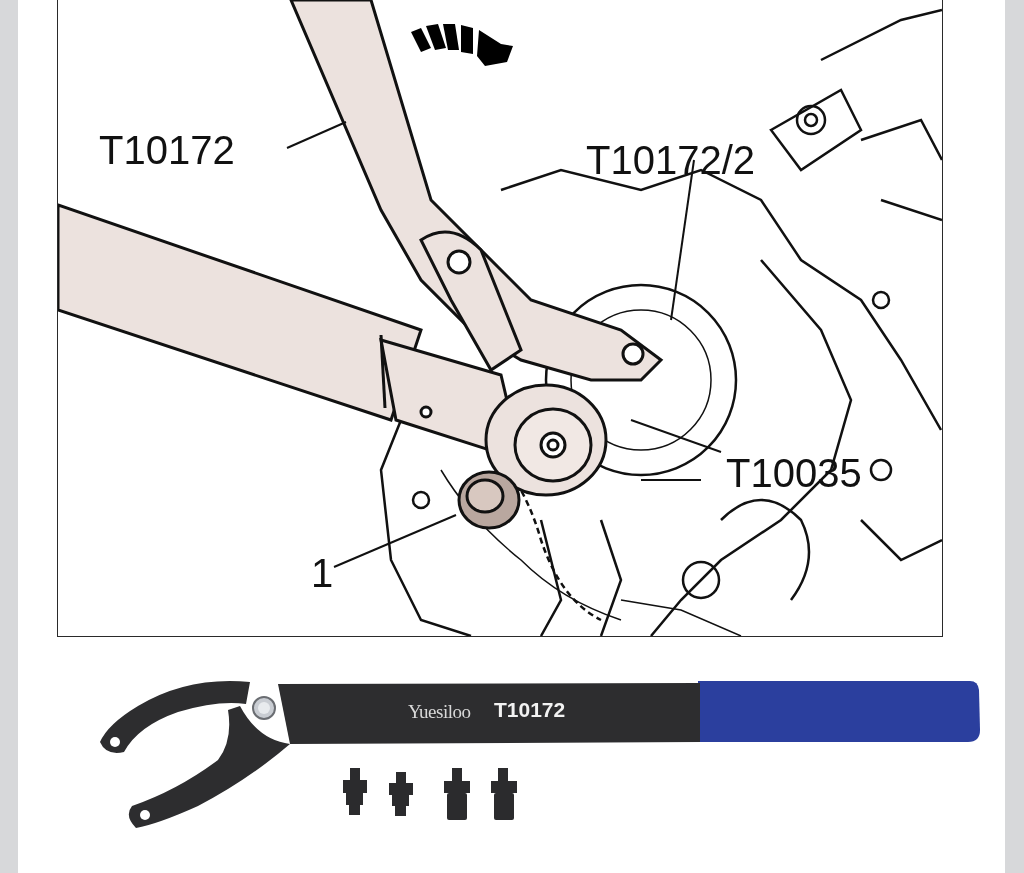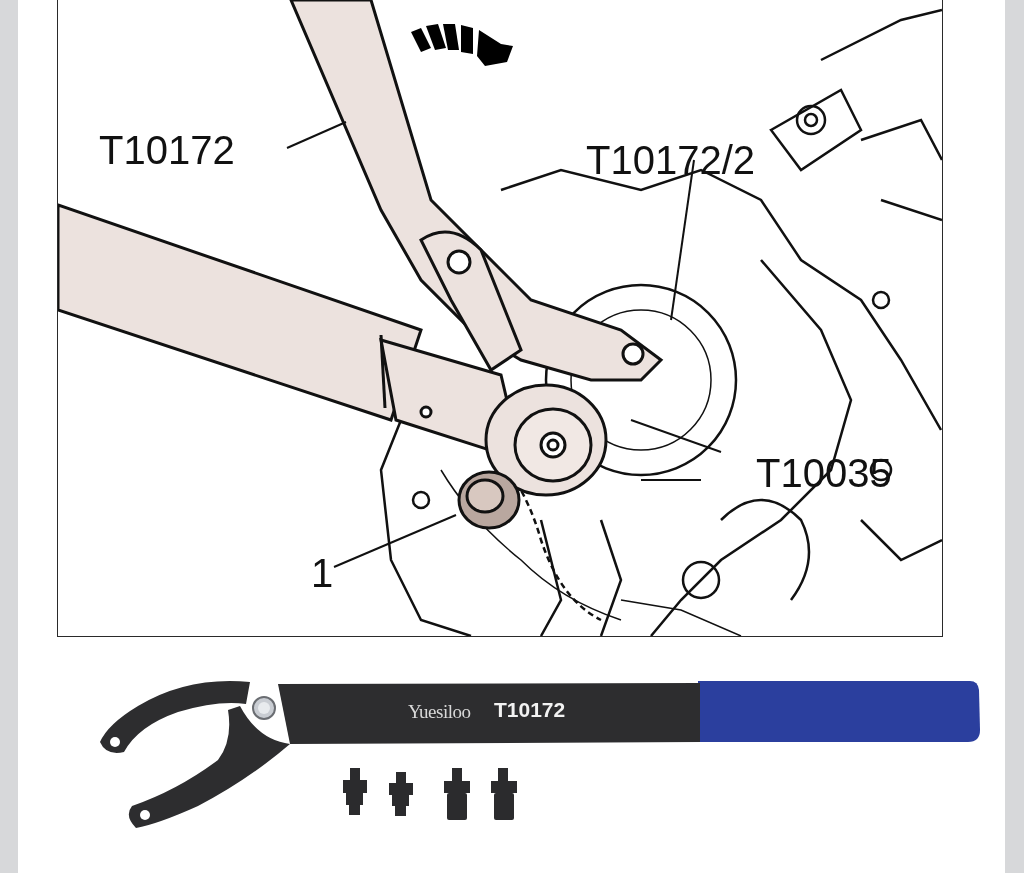--- a/index.html
+++ b/index.html
@@ -97,21 +97,21 @@
       <line x1="286" y1="148" x2="345" y2="122"></line>
       <line x1="693" y1="160" x2="670" y2="320"></line>
       <line x1="720" y1="452" x2="630" y2="420"></line>
       <line x1="640" y1="480" x2="700" y2="480"></line>
       <line x1="333" y1="567" x2="455" y2="515"></line>
     </g>
   </svg>
 
   <span class="callout" style="left:41px; top:130px;">T10172</span>
   <span class="callout" style="left:528px; top:110px;margin-top:30px;">T10172/2</span>
-  <span class="callout" style="left:698px; top:453px;text-align:right;">T10035</span>
+  <span class="callout" style="left:668px; top:453px;text-align:right;">T10035</span>
   <span class="callout" style="left:253px; top:553px;">1</span>
 </div>
 
 <div class="product">
   <svg width="1024" height="233" viewBox="0 640 1024 233">
 
     <path d="M670 681 L942 681 Q950 681 951 690 L952 730 Q952 742 940 742 L670 742 Z" fill="#2b3f9e"></path>
 
     <path d="M250 684 L672 683 L672 742 L262 744 Z" fill="#2d2d2f"></path>
 

